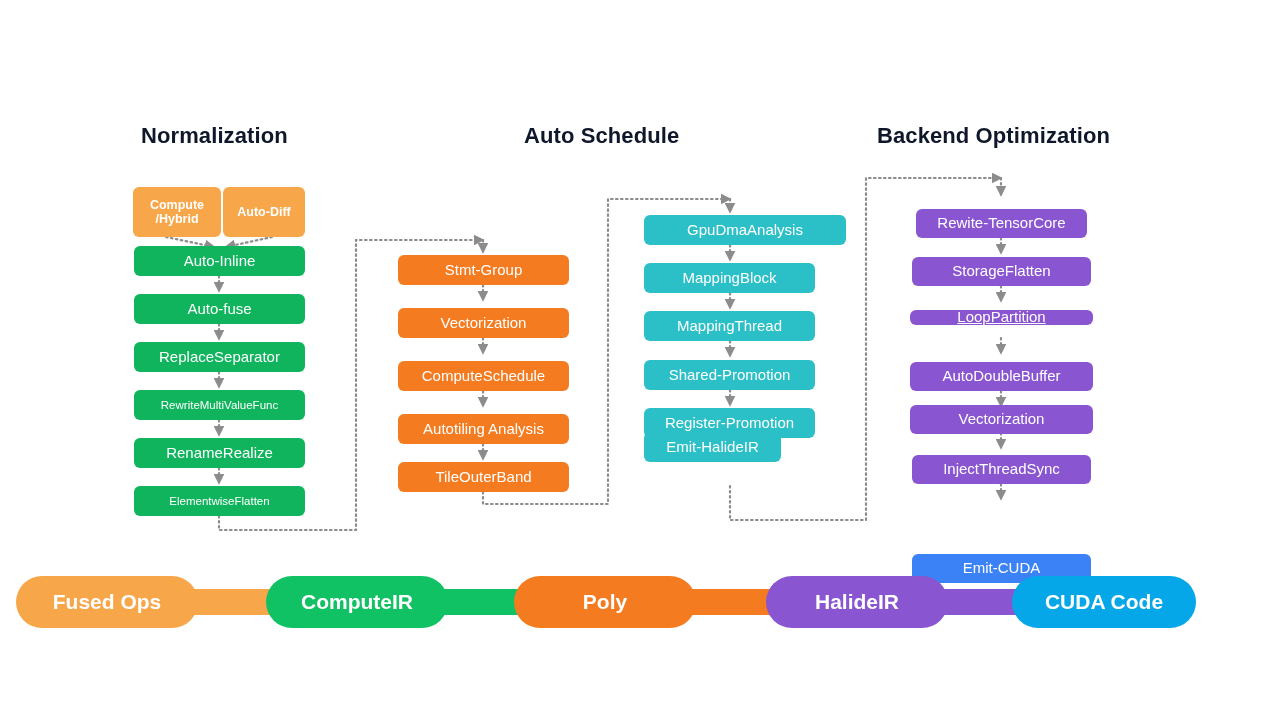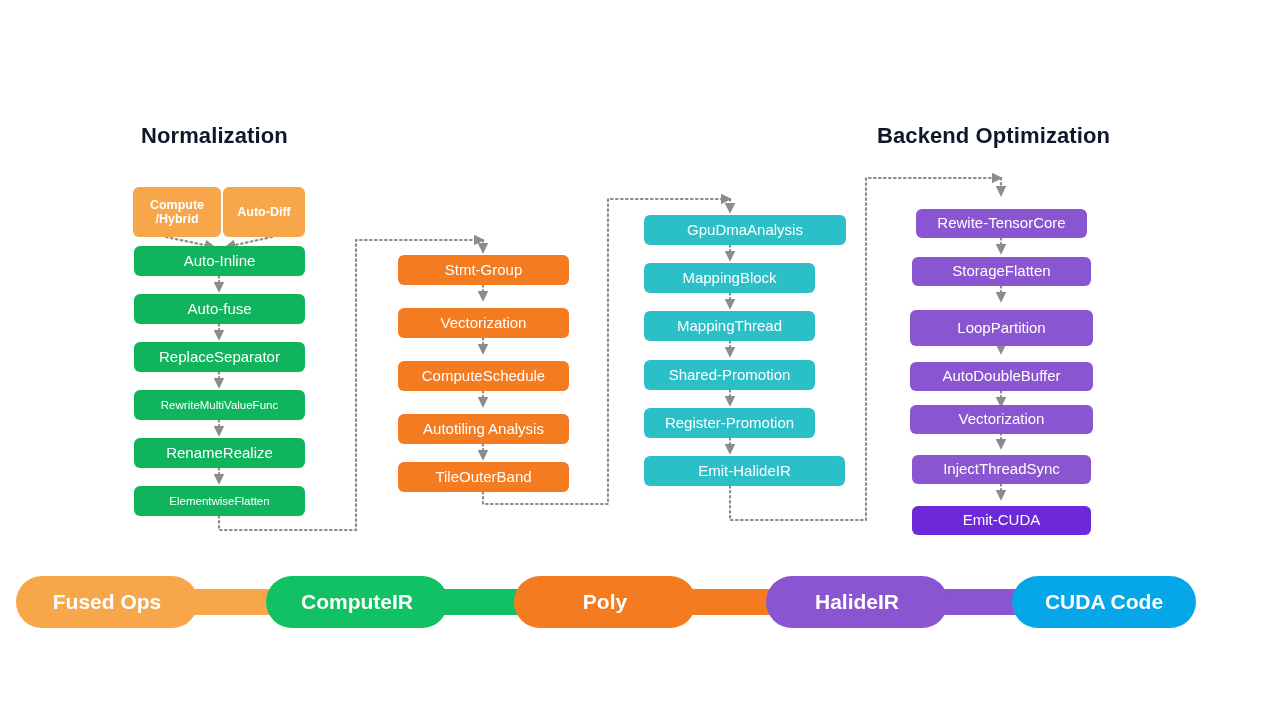--- a/index.html
+++ b/index.html
@@ -58,21 +58,21 @@
     padding: 0 4px;
   }
   .node.small { font-size: 12.5px; font-weight: bold; }
   .node.tiny  { font-size: 11.5px; }
 
   .n-orange-light { background: #F7A74A; font-weight: bold; }
   .n-green        { background: #10B45D; }
   .n-orange       { background: #F47B20; }
   .n-teal         { background: #2BBFC7; }
   .n-purple       { background: #8A55D0; }
-  .n-purple-light { background: #6d28d9; }
+  .n-purple-light { background: #3b82f6; margin-top: 48px; }
 
   
   #pipeline {
     position: absolute;
     left: 0;
     top: 576px;
     width: 1280px;
     height: 54px;
   }
   .pill {
@@ -145,20 +145,21 @@
       <path d="M 1001 238 L 1001 253" marker-end="url(#arrow)"></path>
       <path d="M 1001 286 L 1001 301" marker-end="url(#arrow)"></path>
       <path d="M 1001 338 L 1001 353" marker-end="url(#arrow)"></path>
       <path d="M 1001 391 L 1001 406" marker-end="url(#arrow)"></path>
       <path d="M 1001 433 L 1001 448" marker-end="url(#arrow)"></path>
       <path d="M 1001 484 L 1001 499" marker-end="url(#arrow)"></path>
     </g>
   </svg>
 
   <div class="col-title" style="left:141px; top:123px;">Normalization</div>
+  <div class="col-title" style="left:524px; top:123px;">Auto Schedule</div>
   <div class="col-title" style="left:877px; top:123px;">Backend Optimization</div>
 
   <div class="node n-orange-light small" style="left:133px; top:187px; width:88px; height:50px;">Compute
 /Hybrid</div>
   <div class="node n-orange-light small" style="left:223px; top:187px; width:82px; height:50px;">Auto-Diff</div>
 
   <div class="node n-green" style="left:134px; top:246px; width:171px; height:30px;">Auto-Inline</div>
   <div class="node n-green" style="left:134px; top:294px; width:171px; height:30px;">Auto-fuse</div>
   <div class="node n-green" style="left:134px; top:342px; width:171px; height:30px;">ReplaceSeparator</div>
   <div class="node n-green tiny" style="left:134px; top:390px; width:171px; height:30px;">RewriteMultiValueFunc</div>
@@ -169,25 +170,25 @@
   <div class="node n-orange" style="left:398px; top:308px; width:171px; height:30px;">Vectorization</div>
   <div class="node n-orange" style="left:398px; top:361px; width:171px; height:30px;">ComputeSchedule</div>
   <div class="node n-orange" style="left:398px; top:414px; width:171px; height:30px;">Autotiling Analysis</div>
   <div class="node n-orange" style="left:398px; top:462px; width:171px; height:30px;">TileOuterBand</div>
 
   <div class="node n-teal" style="left:644px; top:215px; width:202px; height:30px;">GpuDmaAnalysis</div>
   <div class="node n-teal" style="left:644px; top:263px; width:171px; height:30px;">MappingBlock</div>
   <div class="node n-teal" style="left:644px; top:311px; width:171px; height:30px;">MappingThread</div>
   <div class="node n-teal" style="left:644px; top:360px; width:171px; height:30px;">Shared-Promotion</div>
   <div class="node n-teal" style="left:644px; top:408px; width:171px; height:30px;">Register-Promotion</div>
-  <div class="node n-teal" style="left:644px; top:456px; width:201px; height:30px;">Emit-HalideIR</div>
+  <div class="node n-teal" style="left:644px; top:432px; width:137px; height:30px;">Emit-HalideIR</div>
 
   <div class="node n-purple" style="left:916px; top:209px; width:171px; height:29px;">Rewite-TensorCore</div>
   <div class="node n-purple" style="left:912px; top:257px; width:179px; height:29px;">StorageFlatten</div>
-  <div class="node n-purple" style="left:910px; top:310px; width:183px; height:36px;">LoopPartition</div>
+  <div class="node n-purple" style="left:910px; top:310px; width:183px; height:15px;text-decoration:underline;">LoopPartition</div>
   <div class="node n-purple" style="left:910px; top:362px; width:183px; height:29px;">AutoDoubleBuffer</div>
   <div class="node n-purple" style="left:910px; top:405px; width:183px; height:29px;">Vectorization</div>
   <div class="node n-purple" style="left:912px; top:455px; width:179px; height:29px;">InjectThreadSync</div>
   <div class="node n-purple-light" style="left:912px; top:506px; width:179px; height:29px;">Emit-CUDA</div>
 
   <div id="pipeline">
     <div class="link-bar p-orange-light" style="left:170px; width:120px;"></div>
     <div class="link-bar p-green" style="left:420px; width:120px;"></div>
     <div class="link-bar p-orange" style="left:670px; width:120px;"></div>
     <div class="link-bar p-purple" style="left:920px; width:120px;"></div>

